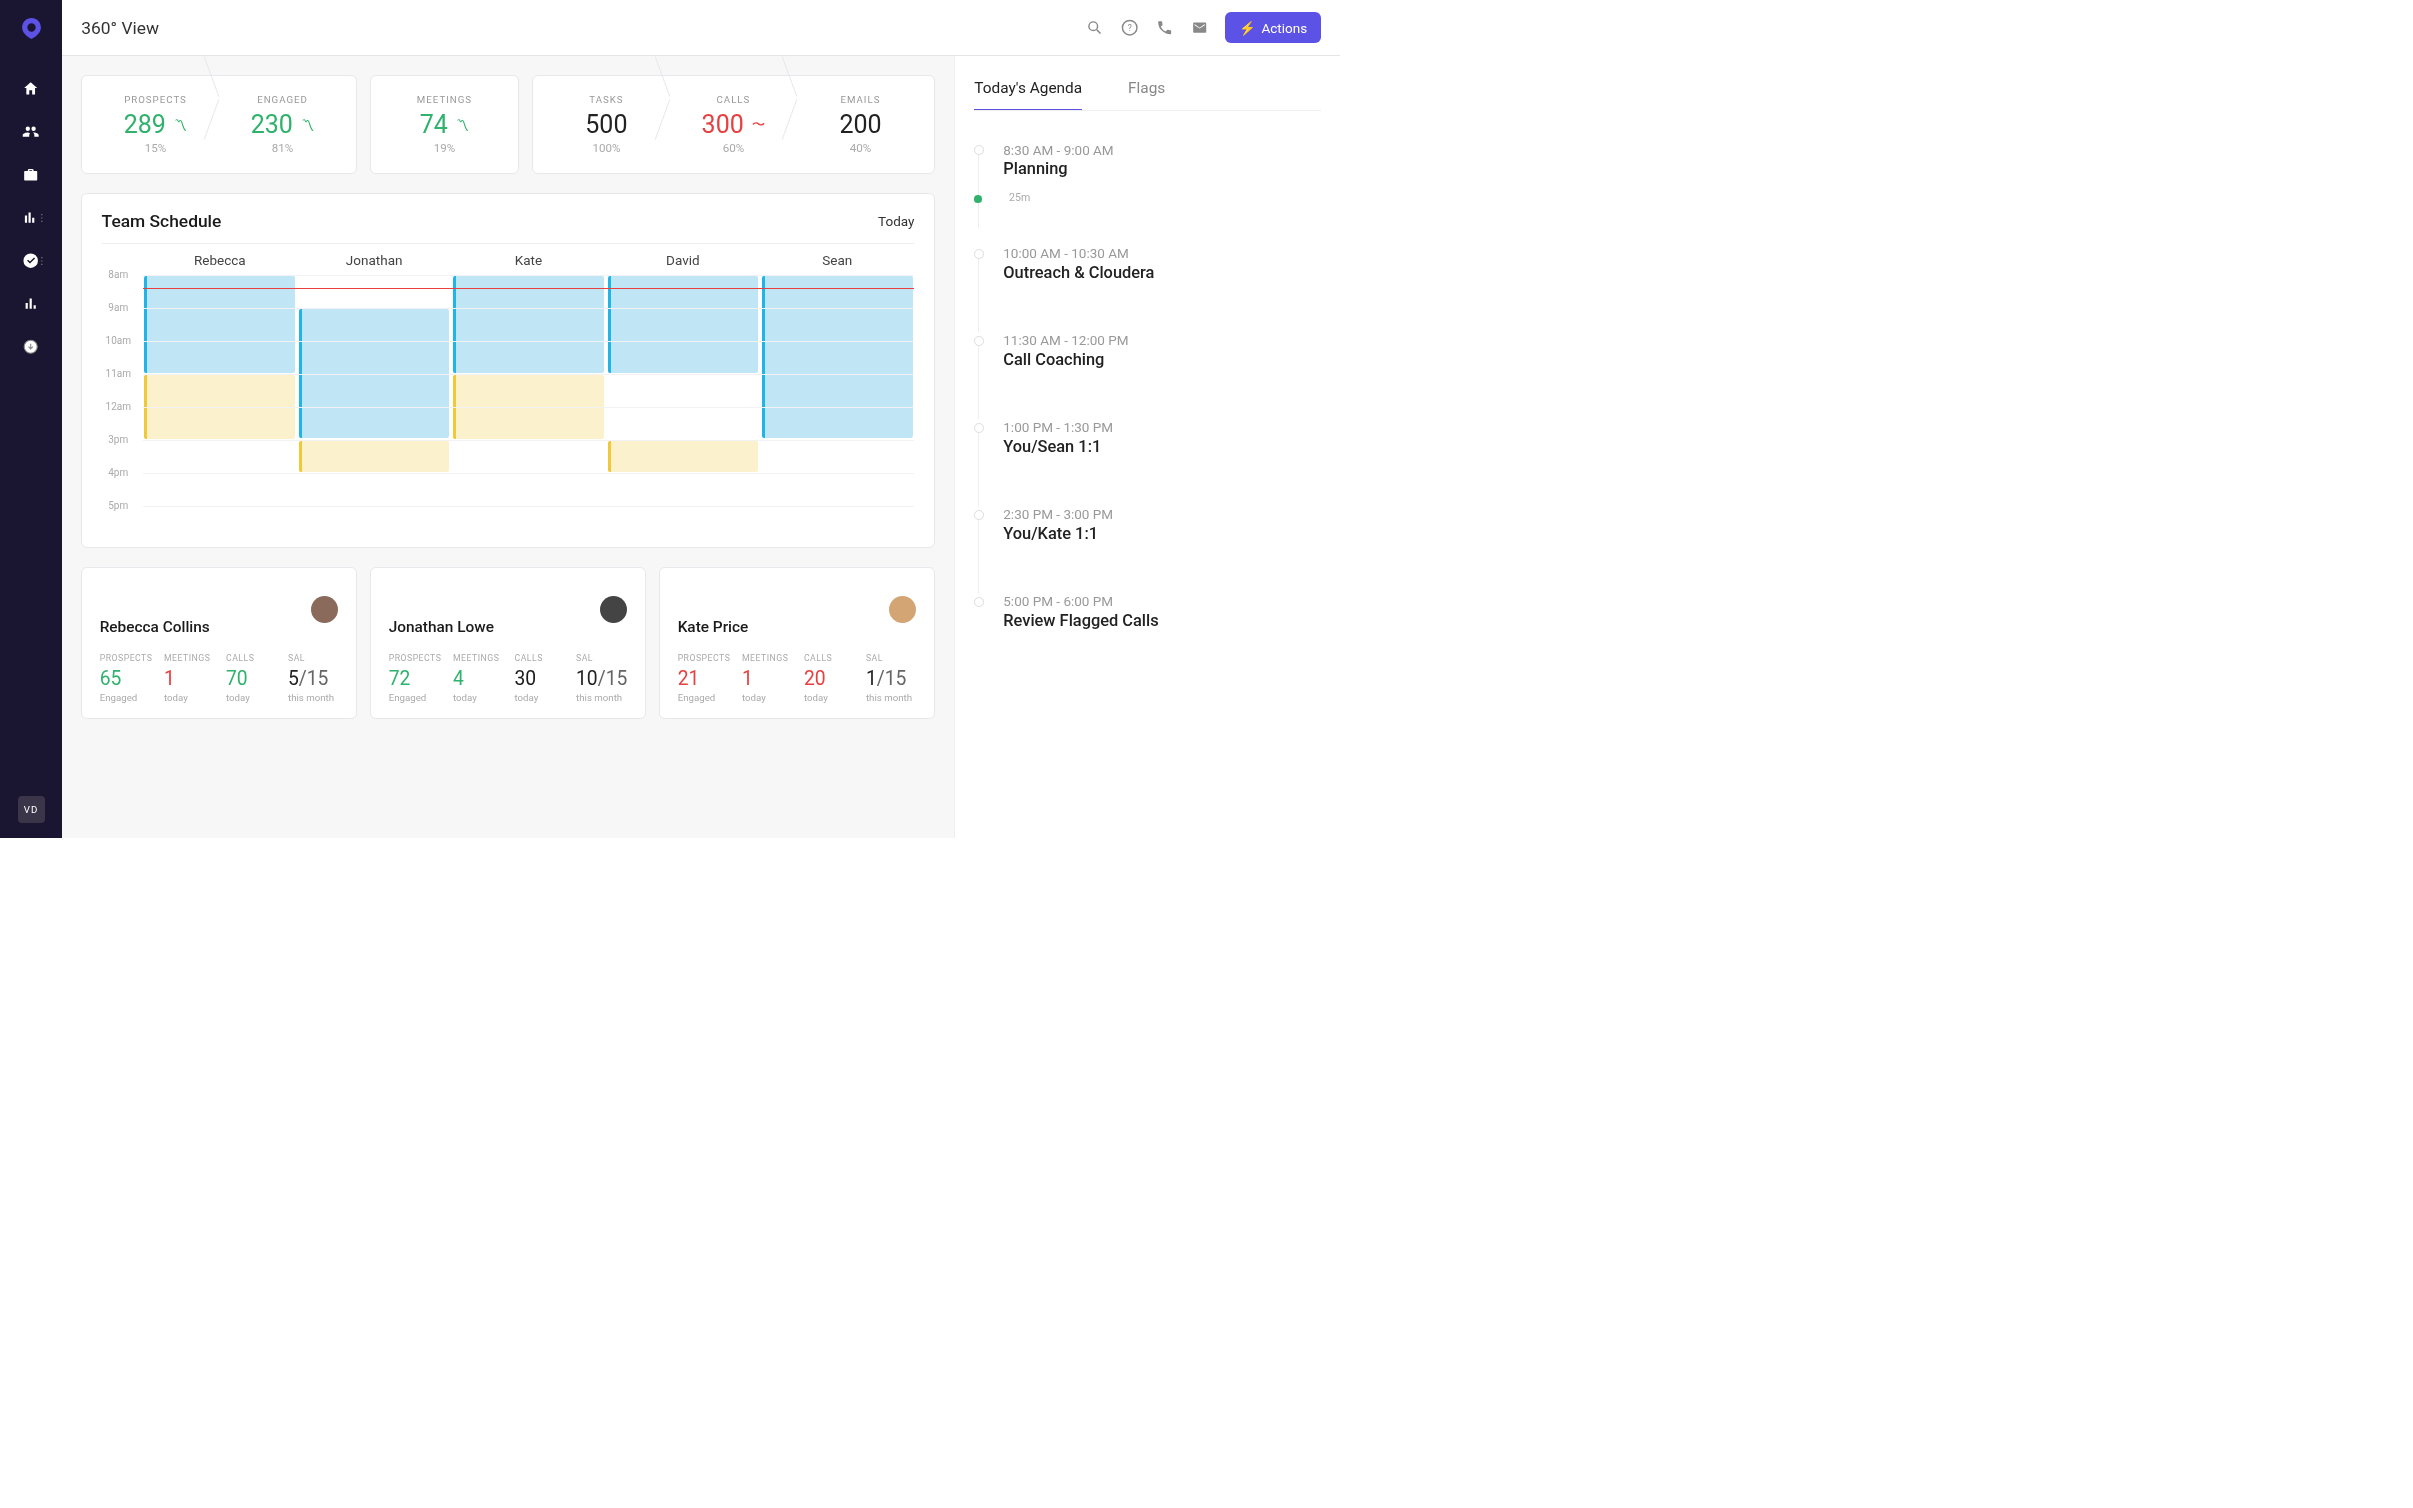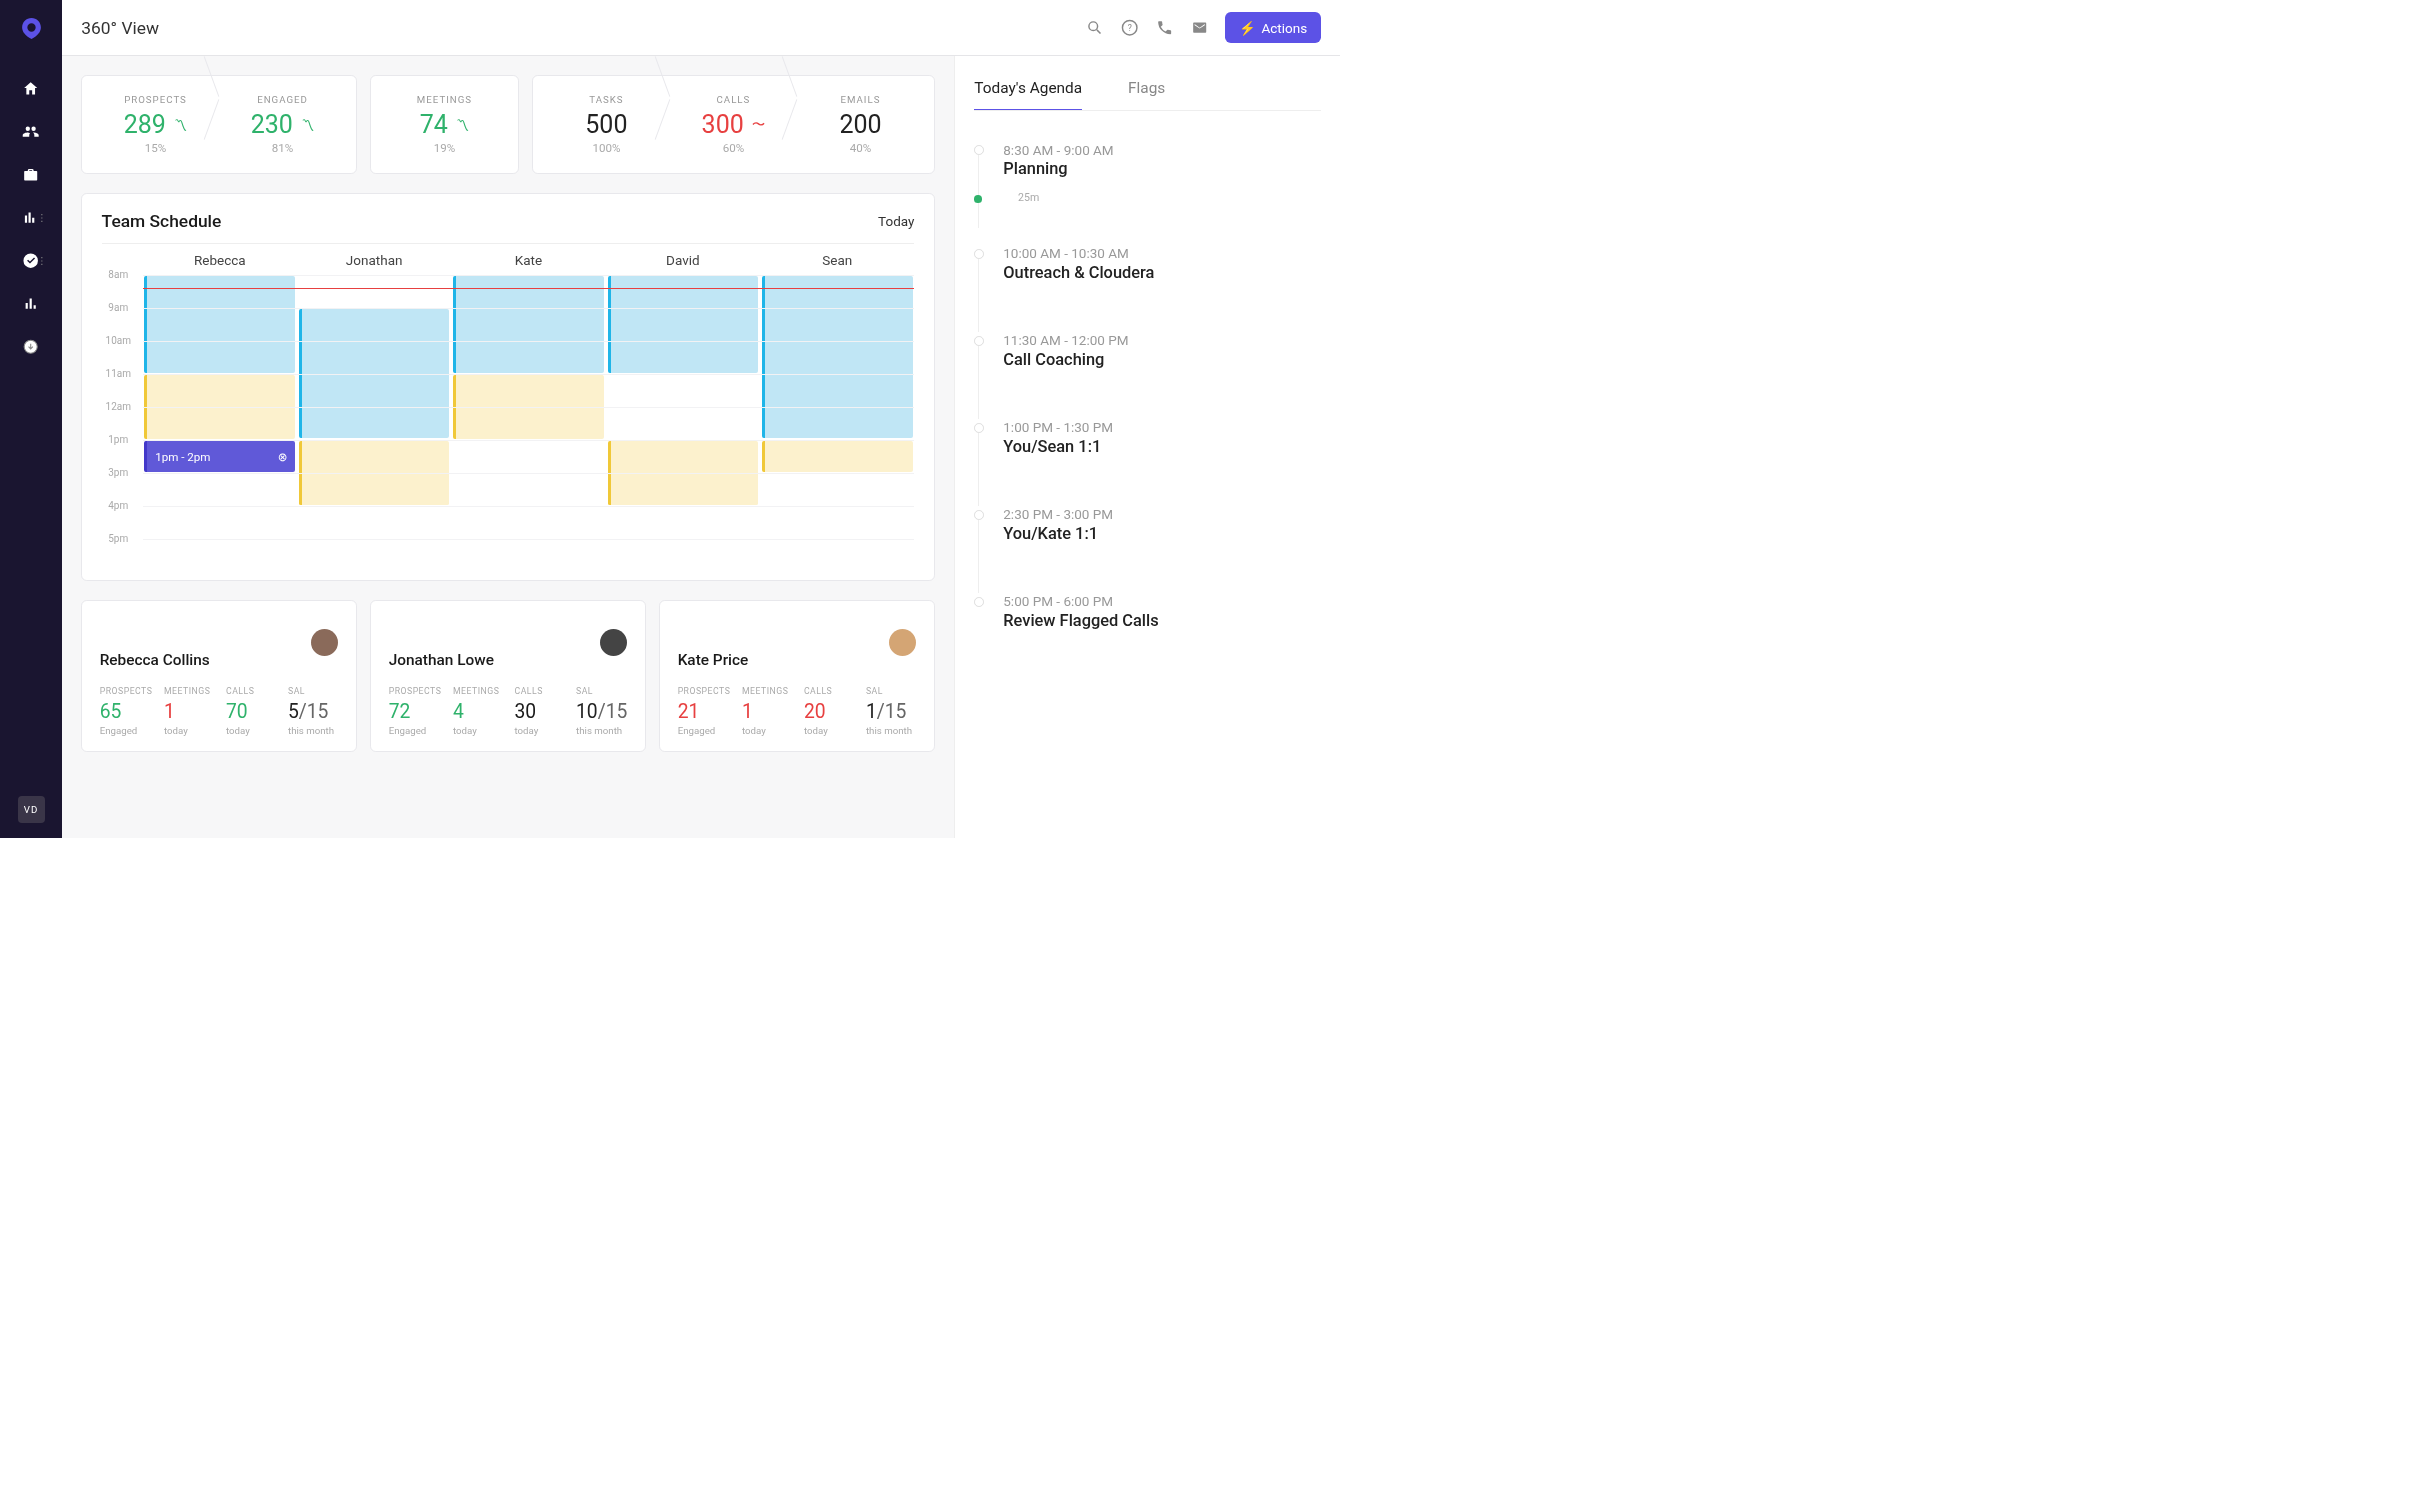--- a/index.html
+++ b/index.html
@@ -70,21 +70,21 @@
 .agenda-tab.active { color: #222; border-bottom: 1.9px solid #5c52e6; }
 .timeline-item { display: flex; gap: 19.3px; margin-bottom: 50px; position: relative; }
 .timeline-dot { width: 9.7px; height: 9.7px; border: 1.9px solid #ddd; border-radius: 50%; background: #fff; flex-shrink: 0; margin-top: 3.9px; }
 .timeline-dot.now { border: none; background: #2fb26b; width: 7.7px; height: 7.7px; margin-top: 3.9px; }
 .timeline-content { flex: 1; }
 .timeline-time { font-size: 13.5px; color: #999; margin-bottom: 1.9px; }
 .timeline-title { font-size: 16.4px; font-weight: 500; color: #222; }
 .timeline-now { font-size: 10.6px; color: #aaa; }
 .timeline-line { position: absolute; left: 3.9px; top: 13.5px; bottom: -50px; width: 1px; background: #eee; }
 .timeline-item:last-child .timeline-line { display: none; }
-.timeline-now-wrap { display: flex; gap: 36px; margin: -37px 0 41px 0; position: relative; }
+.timeline-now-wrap { display: flex; gap: 27px; margin: -37px 0 41px 0; position: relative; }
 </style>
 </head>
 <body>
 
 <div class="sidebar">
   <div class="logo">
     <svg width="25" height="25" viewBox="0 0 24 24">
         <path fill="#5c52e6" d="M12 2C7 2 3 6 3 11c0 4 3 8 9 11 6-3 9-7 9-11 0-5-4-9-9-9zm0 5a4 4 0 110 8 4 4 0 010-8z"></path>
       </svg>
   </div>
@@ -293,41 +293,20 @@
                 </div>
               </div>
               <div class="time-row">
                 <div class="time-label">12am</div>
                 <div class="time-cells">
                   <div class="time-cell" id="cell-0-4"></div>
                   <div class="time-cell" id="cell-1-4"></div>
                   <div class="time-cell" id="cell-2-4"></div>
                   <div class="time-cell" id="cell-3-4"></div>
                   <div class="time-cell" id="cell-4-4"></div>
-                </div>
-              </div>
-              <div class="time-row">
-                <div class="time-label">1pm</div>
-                <div class="time-cells">
-                  <div class="time-cell" id="cell-0-5">
-                    <div class="event-block event-purple" style="top: 0px; height: 31px;">
-                      <span>1pm - 2pm</span>
-                      <span>⊗</span>
-                    </div>
-                  </div>
-                  <div class="time-cell" id="cell-1-5">
-                    <div class="event-block event-yellow" style="top: 0px; height: 64px;"></div>
-                  </div>
-                  <div class="time-cell" id="cell-2-5"></div>
-                  <div class="time-cell" id="cell-3-5">
-                    <div class="event-block event-yellow" style="top: 0px; height: 64px;"></div>
-                  </div>
-                  <div class="time-cell" id="cell-4-5">
-                    <div class="event-block event-yellow" style="top: 0px; height: 31px;"></div>
-                  </div>
                 </div>
               </div>
               <div class="time-row">
                 <div class="time-label">3pm</div>
                 <div class="time-cells">
                   <div class="time-cell" id="cell-0-7"></div>
                   <div class="time-cell" id="cell-1-7">
                     <div class="event-block event-yellow" style="top: 0px; height: 31px;"></div>
                   </div>
                   <div class="time-cell" id="cell-2-7"></div>

